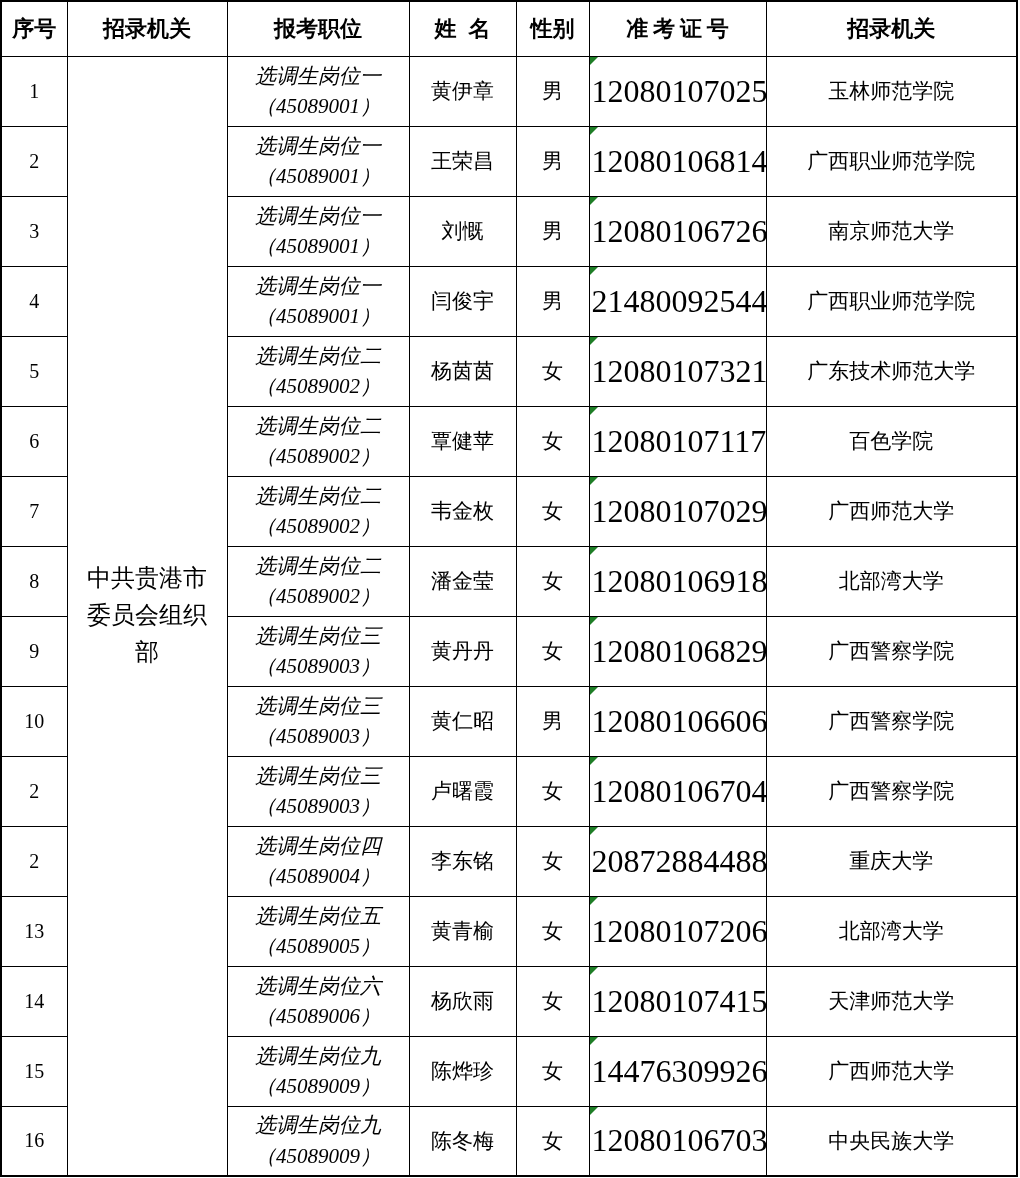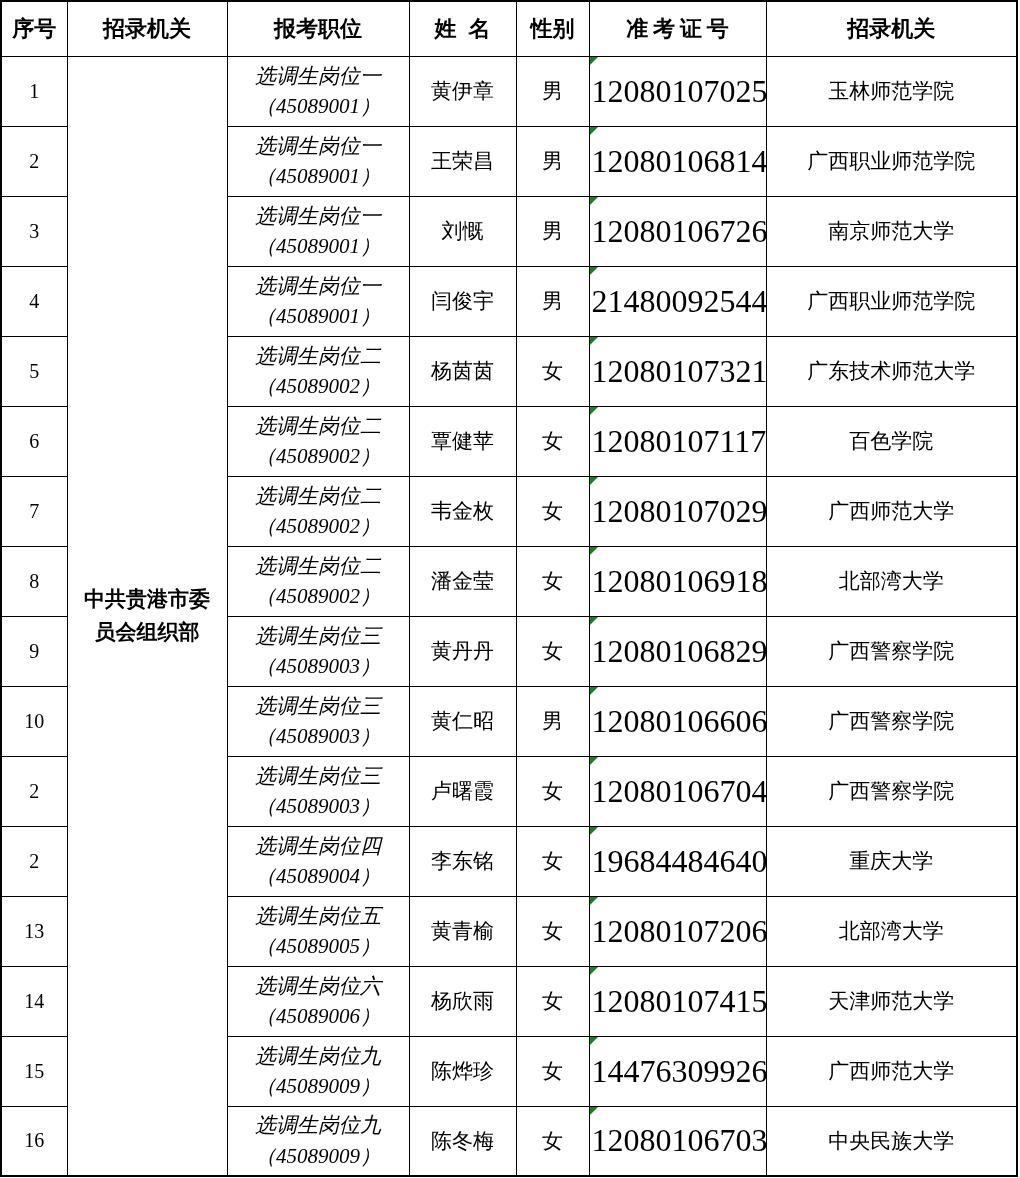--- a/index.html
+++ b/index.html
@@ -46,23 +46,22 @@
     font-family: "Liberation Serif", "DejaVu Serif", serif;
   }
   th .sp-wide   { letter-spacing: 0.55em; padding-left: 0.55em; }
   th .sp-mid    { letter-spacing: 0.22em; padding-left: 0.22em; }
 
   td.no-cell {
     font-size: 20px;
     font-family: "Liberation Serif", "DejaVu Serif", serif;
   }
   td.agency-cell {
-    font-size: 21px;
+    font-size: 24px;
     line-height: 1.55;
-    font-weight: bold;
   }
   td.agency-cell .agency-text {
     display: inline-block;
     max-width: 132px;
   }
   td.pos-cell {
     font-size: 21px;
     line-height: 1.45;
     font-style: italic;
   }
@@ -268,21 +267,21 @@
       <tr>
     <td class="no-cell"><span>2</span></td>
     <td class="pos-cell">
       <div>选调生岗位四</div>
       <div>（45089004）</div>
     </td>
     <td class="name-cell"><span>李东铭</span></td>
     <td class="gender-cell"><span>女</span></td>
     <td class="exam-cell">
       <span class="flag-triangle"></span>
-      <span>19684484640</span>
+      <span>20872884488</span>
     </td>
     <td class="school-cell"><span>重庆大学</span></td>
   </tr>
       <tr>
     <td class="no-cell"><span>13</span></td>
     <td class="pos-cell">
       <div>选调生岗位五</div>
       <div>（45089005）</div>
     </td>
     <td class="name-cell"><span>黄青榆</span></td>

